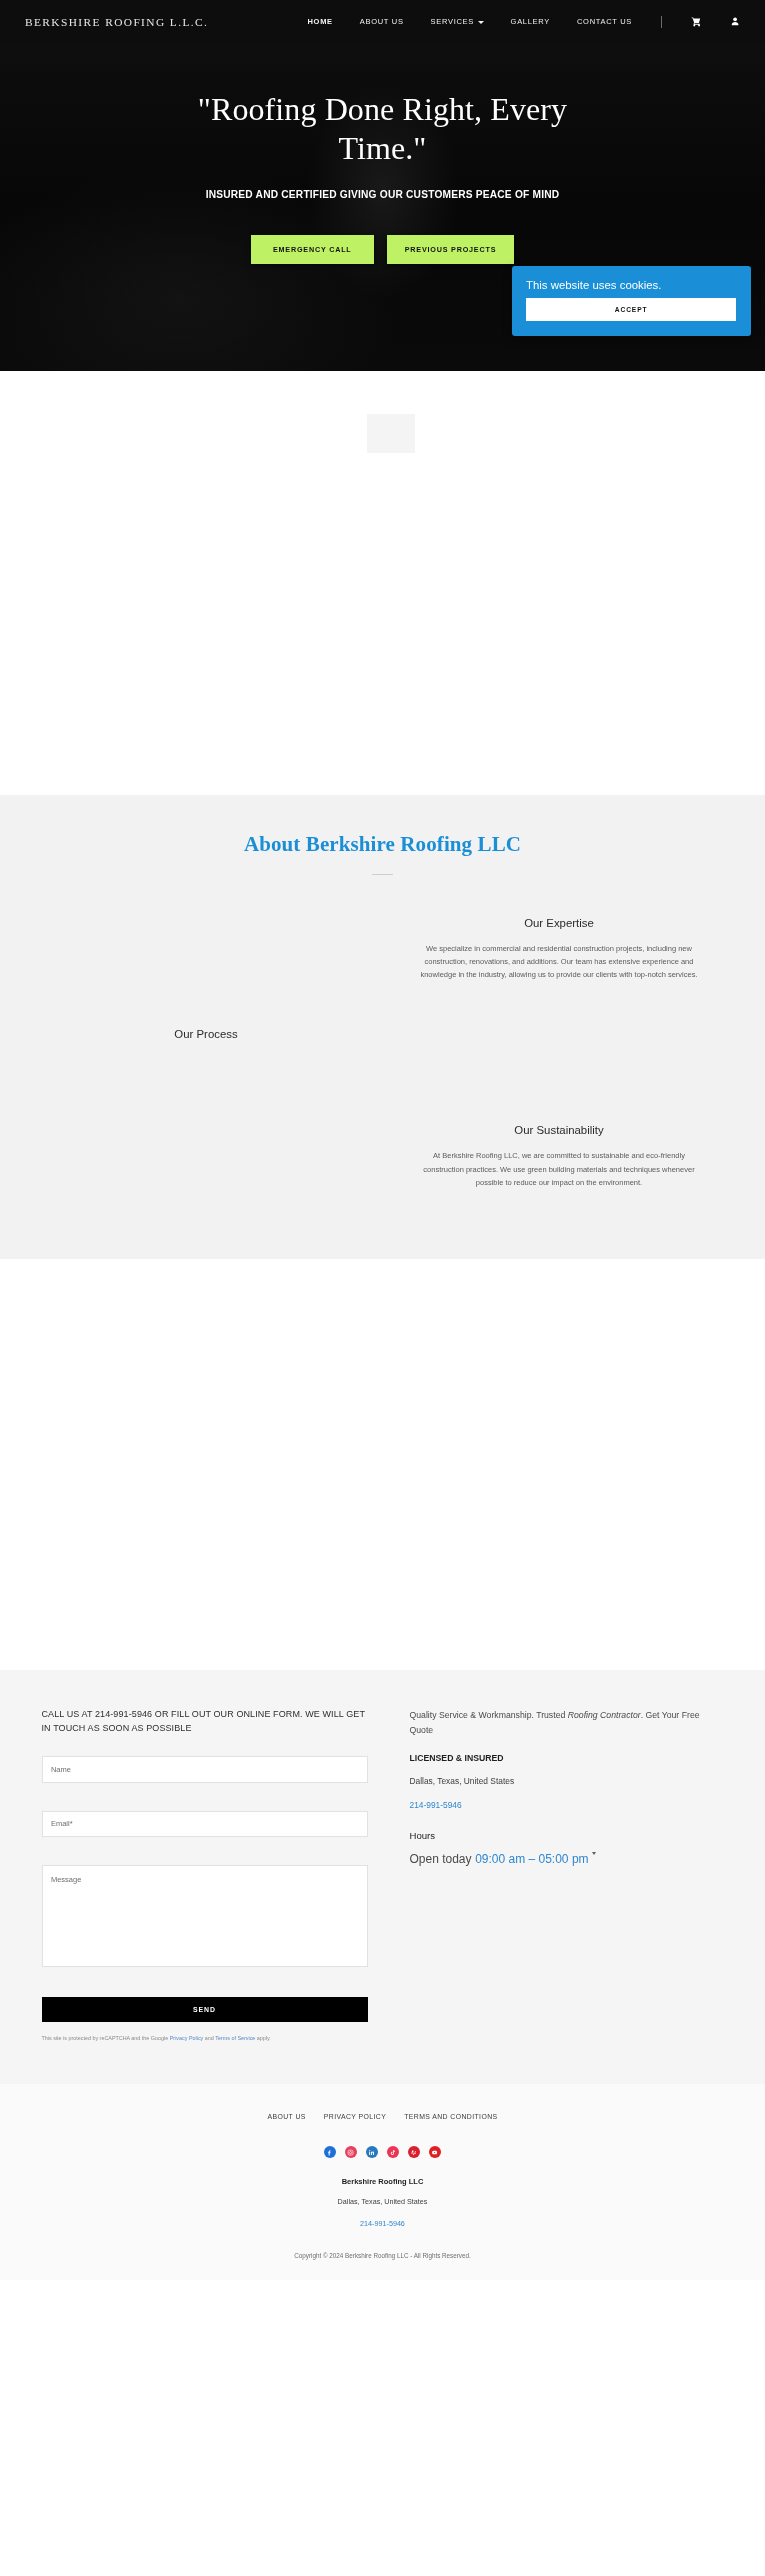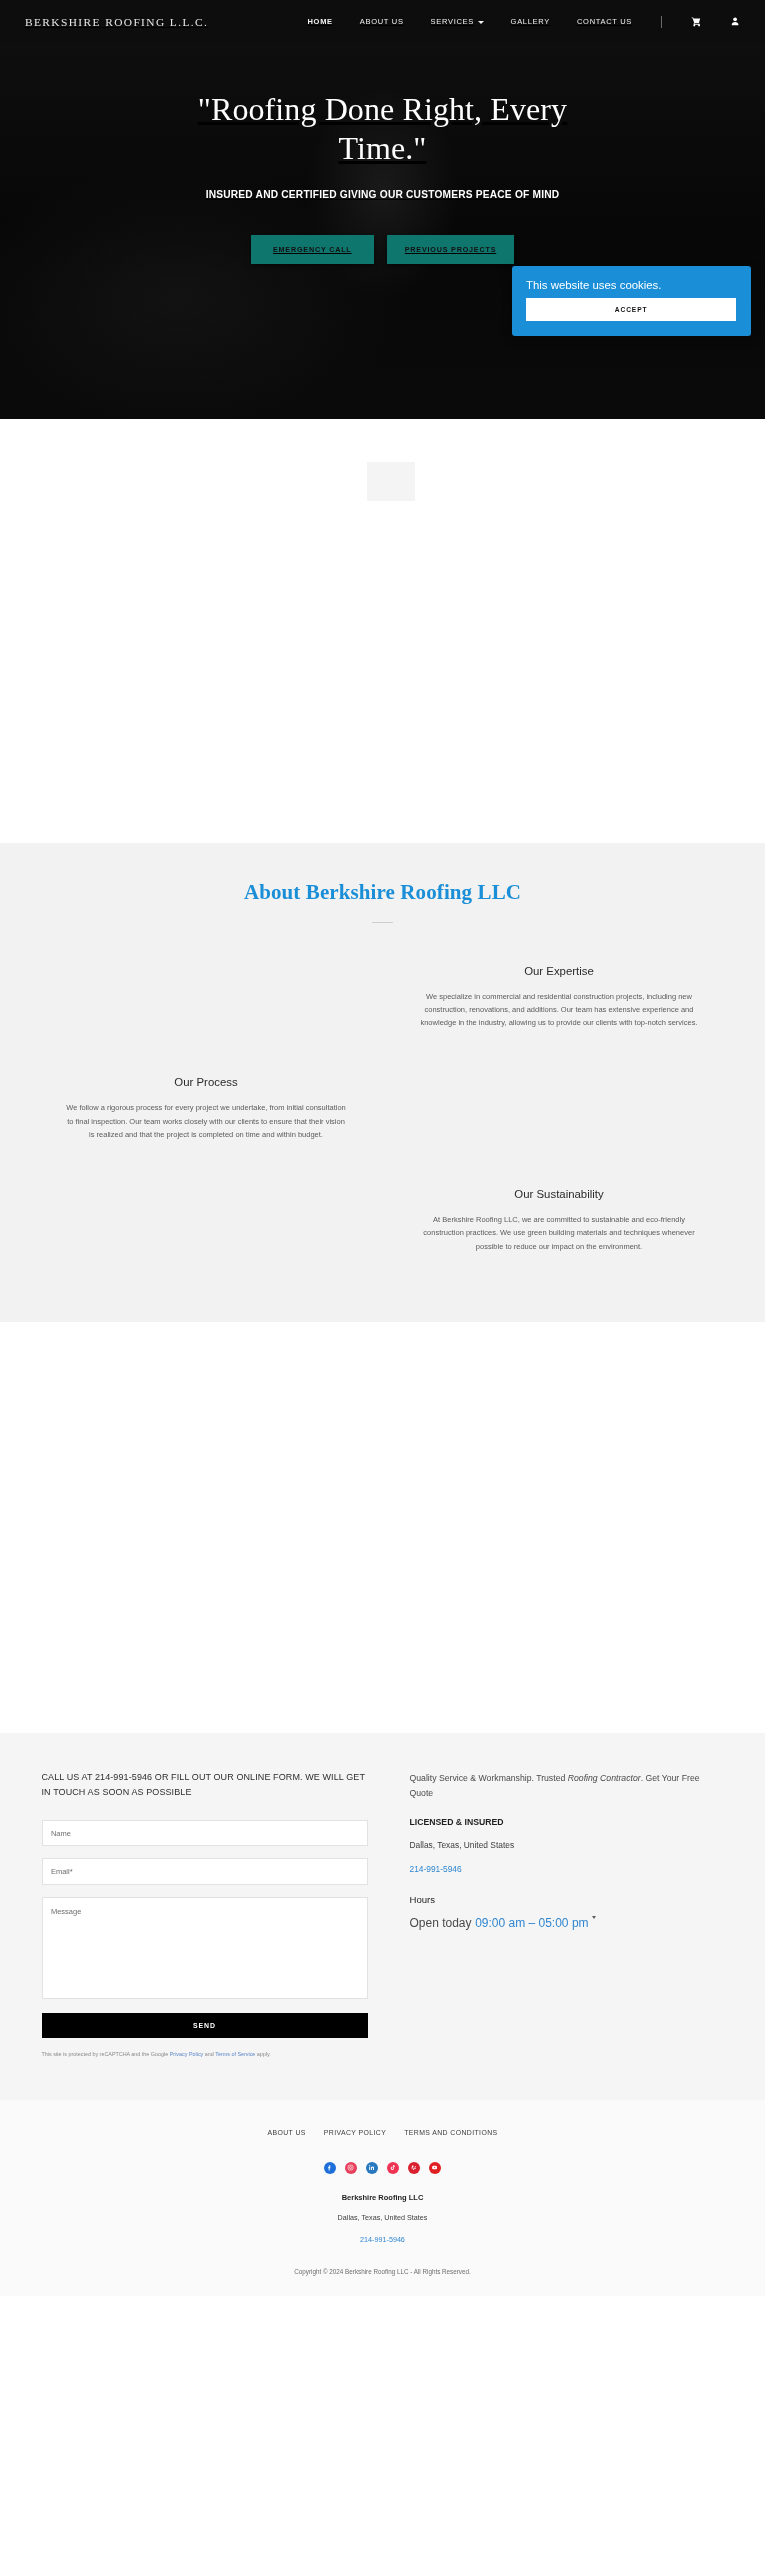--- a/index.html
+++ b/index.html
@@ -8,24 +8,23 @@
     background: #ffffff;
     font-family: "Liberation Sans", sans-serif;
     -webkit-font-smoothing: antialiased;
   }
   .page { width: 765px; position: relative; }
 
   
   .hero {
     position: relative;
     width: 765px;
-    height: 419px;
+    height: 371px;
     background: #0c0c0c;
     overflow: hidden;
-    text-decoration: underline;
   }
   .hero-bg {
     position: absolute; inset: 0;
     background:
       radial-gradient(ellipse 108px 155px at 383px 191px, rgba(40,40,40,0.55) 0%, rgba(12,12,12,0) 70%),
       radial-gradient(ellipse 299px 179px at 179px 299px, rgba(25,25,25,0.6) 0%, rgba(10,10,10,0) 75%),
       linear-gradient(180deg,#101010 0%, #070707 55%, #0a0a0a 100%);
   }
   .navbar {
     position: relative;
@@ -109,21 +108,21 @@
     line-height: 1.55;
     letter-spacing: 0.2px;
   }
   .hero-buttons {
     margin-top: 32px;
     display: flex;
     justify-content: center;
     gap: 13px;
   }
   .btn-white {
-    background: #0f766e;
+    background: #bef264;
     color: #111111;
     border: none;
     font-family: "Liberation Sans", sans-serif;
     font-size: 7.2px;
     font-weight: 700;
     letter-spacing: 0.8px;
     padding: 10.2px 18px;
     min-width: 123px;
     cursor: pointer;
     box-shadow: 0 1.8px 4.2px rgba(0,0,0,0.55);
@@ -256,21 +255,21 @@
     margin-bottom: 20.3px;
   }
   .field {
     width: 100%;
     background: #ffffff;
     border: 0.6px solid #e2e2e2;
     padding: 7.8px 8.4px;
     font-family: "Liberation Sans", sans-serif;
     font-size: 7.5px;
     color: #333333;
-    margin-bottom: 12px;
+    margin-bottom: 28px;
     outline: none;
   }
   .field::placeholder { color: #6e6e6e; }
   textarea.field { height: 102px; resize: none; line-height: 1.5; }
   .send-btn {
     width: 100%;
     background: #000000;
     color: #ffffff;
     border: none;
     padding: 9px 0;
@@ -463,21 +462,20 @@
 
     <div class="about-grid">
       <div class="about-cell empty"></div>
       <div class="about-cell">
         <h3>Our Expertise</h3>
         <p>We specialize in commercial and residential construction projects, including new construction, renovations, and additions. Our team has extensive experience and knowledge in the industry, allowing us to provide our clients with top-notch services.</p>
       </div>
 
       <div class="about-cell">
         <h3>Our Process</h3>
-        <p>We follow a rigorous process for every project we undertake, from initial consultation to final inspection. Our team works closely with our clients to ensure that their vision is realized and that the project is completed on time and within budget.</p>
       </div>
       <div class="about-cell empty"></div>
 
       <div class="about-cell empty"></div>
       <div class="about-cell">
         <h3>Our Sustainability</h3>
         <p>At Berkshire Roofing LLC, we are committed to sustainable and eco-friendly construction practices. We use green building materials and techniques whenever possible to reduce our impact on the environment.</p>
       </div>
     </div>
   </section>

